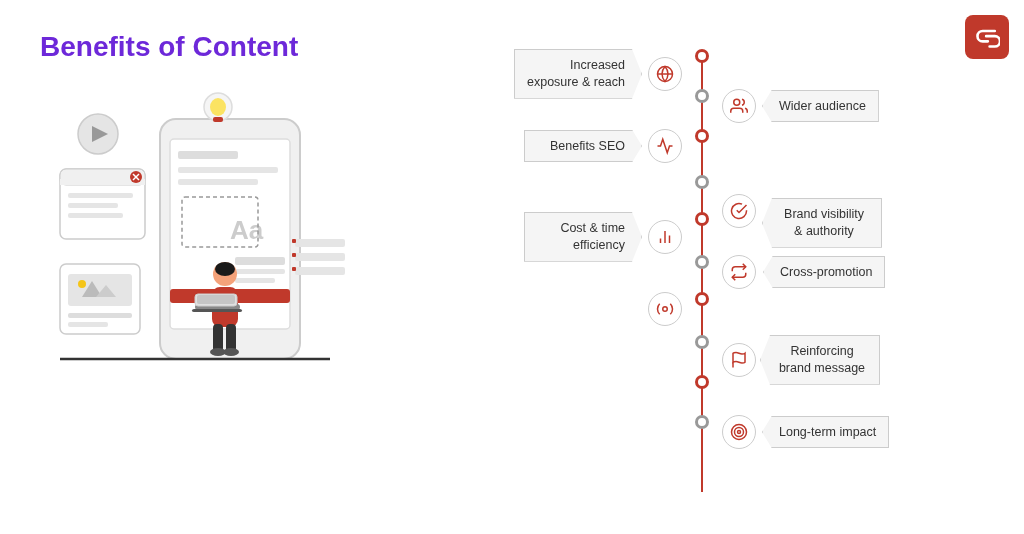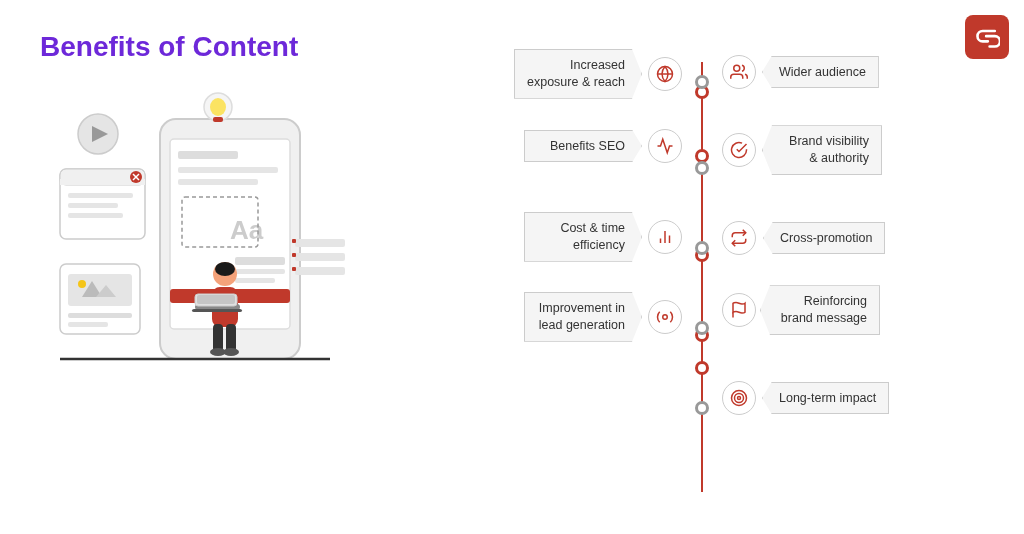--- a/index.html
+++ b/index.html
@@ -63,21 +63,21 @@
       position: relative;
       width: 100%;
       height: 480px;
     }
 
     
     .tl-row {
       position: absolute;
       width: 100%;
       display: flex;
-      align-items: flex-end;
+      align-items: flex-start;
     }
 
     .tl-left-content {
       width: calc(50% - 20px);
       display: flex;
       align-items: center;
       justify-content: flex-end;
       gap: 6px;
     }
 
@@ -110,21 +110,21 @@
     }
 
     .pill-arrow-right {
       clip-path: polygon(0% 0%, calc(100% - 10px) 0%, 100% 50%, calc(100% - 10px) 100%, 0% 100%);
       text-align: right;
       padding-right: 16px;
     }
 
     .pill-arrow-left {
       clip-path: polygon(10px 0%, 100% 0%, 100% 100%, 10px 100%, 0% 50%);
-      text-align: right;
+      text-align: center;
       padding-left: 16px;
     }
 
     .icon-box {
       width: 34px;
       height: 34px;
       border-radius: 50%;
       background: #fff;
       border: 1.5px solid #ccc;
       display: flex;
@@ -289,21 +289,21 @@
 
       <div class="tl-row" style="top:148px;">
         <div class="tl-node" style="position:absolute; left:50%; transform:translateX(-50%); width:14px; height:14px; border-radius:50%; background:#fff; border:3px solid #999; z-index:2;"></div>
         <div style="position:absolute; left:calc(50% + 20px); display:flex; align-items:center; gap:6px;">
           <div class="icon-box" style="border-color:#ccc;">
             <svg width="18" height="18" viewBox="0 0 24 24" fill="none" stroke="#c0392b" stroke-width="2">
                 <path d="M22 11.08V12a10 10 0 1 1-5.93-9.14"></path>
                 <polyline points="22 4 12 14.01 9 11.01"></polyline>
               </svg>
           </div>
-          <div class="pill pill-arrow-left" style="min-width:120px;">Brand visibility<br>&amp; authority</div>
+          <div class="pill pill-arrow-left" style="min-width:120px;margin-top:23px;">Brand visibility<br>&amp; authority</div>
         </div>
       </div>
 
       <div class="tl-row" style="top:185px;">
         <div class="tl-left-content">
           <div class="pill pill-arrow-right" style="min-width:118px;">Cost &amp; time<br>efficiency</div>
           <div class="icon-box">
             <svg width="18" height="18" viewBox="0 0 24 24" fill="none" stroke="#c0392b" stroke-width="2">
                 <line x1="18" y1="20" x2="18" y2="10"></line>
                 <line x1="12" y1="20" x2="12" y2="4"></line>
@@ -324,21 +324,20 @@
                 <polyline points="7 23 3 19 7 15"></polyline>
                 <path d="M21 13v2a4 4 0 0 1-4 4H3"></path>
               </svg>
           </div>
           <div class="pill pill-arrow-left" style="min-width:110px;">Cross-promotion</div>
         </div>
       </div>
 
       <div class="tl-row" style="top:265px;">
         <div class="tl-left-content">
-          <div class="pill pill-arrow-right" style="min-width:118px;">Improvement in<br>lead generation</div>
           <div class="icon-box">
             <svg width="18" height="18" viewBox="0 0 24 24" fill="none" stroke="#c0392b" stroke-width="2">
                 <circle cx="12" cy="12" r="3"></circle>
                 <path d="M19.07 4.93a10 10 0 0 1 0 14.14M4.93 4.93a10 10 0 0 0 0 14.14"></path>
               </svg>
           </div>
         </div>
         <div class="tl-node red-node"></div>
       </div>
 

